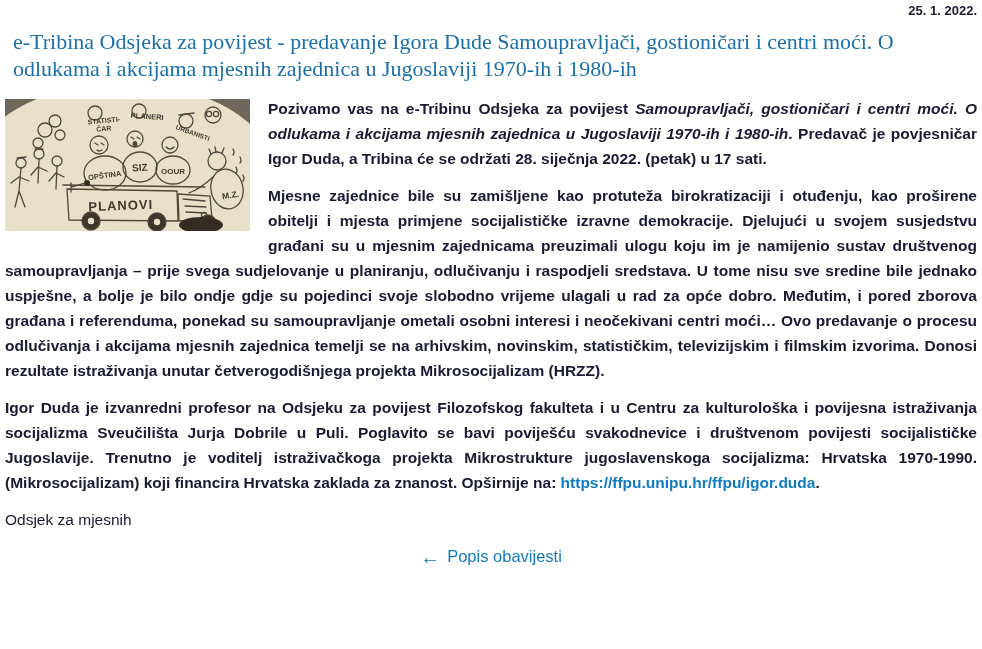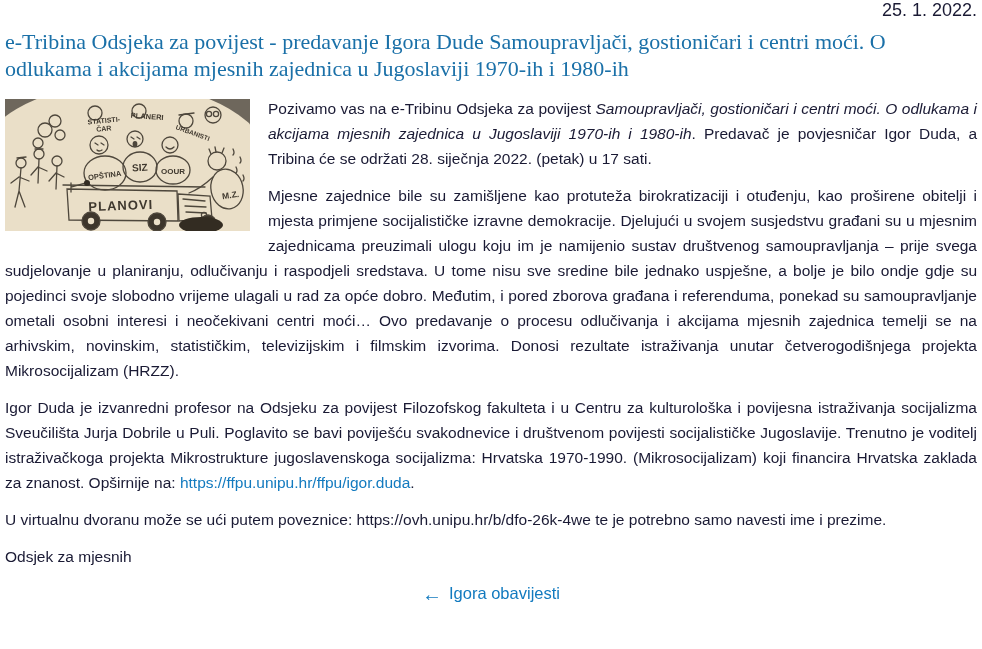--- a/index.html
+++ b/index.html
@@ -9,31 +9,31 @@
   }
   *{box-sizing:border-box;}
   html,body{margin:0;padding:0;}
   body{
     width:982px;height:649px;overflow:hidden;background:#ffffff;
     font-family:"Liberation Sans","DejaVu Sans",sans-serif;
     color:var(--c-text);
   }
   .page{padding:3px 5px 0 5px;}
   .date{
-    text-align:right;font-size:18px;line-height:15px;font-weight:400;
+    text-align:right;font-size:13px;line-height:15px;font-weight:700;
   }
   .title{
     font-family:"Liberation Serif","DejaVu Serif",serif;
     color:var(--c-title);
     font-size:22px;line-height:27px;font-weight:500;
-    margin:10px 0 14px 0;
+    margin:10px 0 14px 8px;
   }
   .content{font-size:15.5px;line-height:25px;}
   .content p{margin:0 0 12px 0;}
-  .justify{text-align:justify;}
+  .justify{text-align:justify;font-weight:bold;}
   .figure{
     float:left;width:245px;height:132px;
     margin:3px 18px 12px 0;
   }
   .figure svg{display:block;width:245px;height:132px;}
   .it{font-style:italic;}
   a.link{color:var(--c-link);text-decoration:none;cursor:pointer;}
   .footer{clear:both;text-align:center;margin-top:8px;}
   .back-link{
     color:var(--c-link);text-decoration:none;font-size:16.5px;line-height:25px;
@@ -127,27 +127,26 @@
         </g>
       </svg>
     </div>
 
     <p class="justify"><span>Pozivamo vas na e-Tribinu Odsjeka za povijest </span><em class="it">Samoupravljači, gostioničari i centri moći. O odlukama i akcijama mjesnih zajednica u Jugoslaviji 1970-ih i 1980-ih</em><span>. Predavač je povjesničar Igor Duda, a Tribina će se održati 28. siječnja 2022. (petak) u 17 sati.</span></p>
 
     <p class="justify">Mjesne zajednice bile su zamišljene kao protuteža birokratizaciji i otuđenju, kao proširene obitelji i mjesta primjene socijalističke izravne demokracije. Djelujući u svojem susjedstvu građani su u mjesnim zajednicama preuzimali ulogu koju im je namijenio sustav društvenog samoupravljanja – prije svega sudjelovanje u planiranju, odlučivanju i raspodjeli sredstava. U tome nisu sve sredine bile jednako uspješne, a bolje je bilo ondje gdje su pojedinci svoje slobodno vrijeme ulagali u rad za opće dobro. Međutim, i pored zborova građana i referenduma, ponekad su samoupravljanje ometali osobni interesi i neočekivani centri moći… Ovo predavanje o procesu odlučivanja i akcijama mjesnih zajednica temelji se na arhivskim, novinskim, statističkim, televizijskim i filmskim izvorima. Donosi rezultate istraživanja unutar četverogodišnjega projekta Mikrosocijalizam (HRZZ).</p>
 
     <p class="justify"><span>Igor Duda je izvanredni profesor na Odsjeku za povijest Filozofskog fakulteta i u Centru za kulturološka i povijesna istraživanja socijalizma Sveučilišta Jurja Dobrile u Puli. Poglavito se bavi poviješću svakodnevice i društvenom povijesti socijalističke Jugoslavije. Trenutno je voditelj istraživačkoga projekta Mikrostrukture jugoslavenskoga socijalizma: Hrvatska 1970-1990. (Mikrosocijalizam) koji financira Hrvatska zaklada za znanost. Opširnije na: </span><a class="link" href="#">https://ffpu.unipu.hr/ffpu/igor.duda</a><span>.</span></p>
 
-    <p>U virtualnu dvoranu može se ući putem poveznice: https://ovh.unipu.hr/b/dfo-26k-4we te je potrebno samo navesti ime i prezime.</p>
 
 
     <p>Odsjek za mjesnih</p>
 
   </div>
 
   <div class="footer">
     <a class="back-link" href="#">
         <span class="arrow">←</span>
-        <span>Igora obavijesti</span>
+        <span>Popis obavijesti</span>
       </a>
   </div>
 
 </div>
 
 </body></html>

